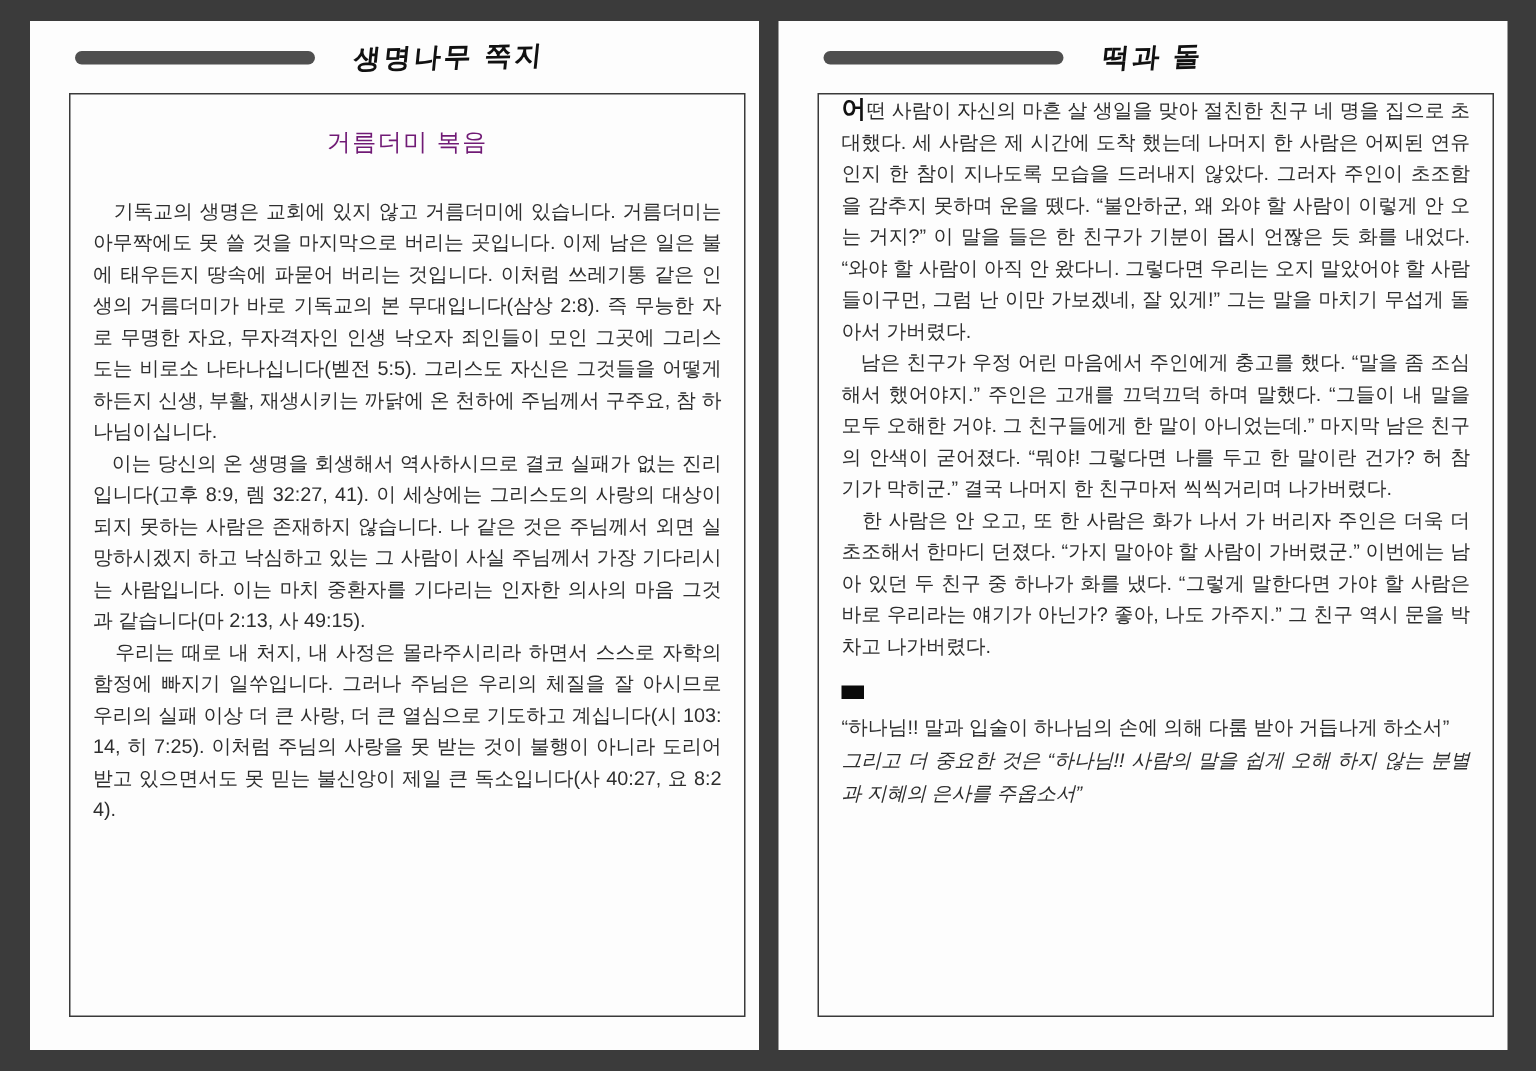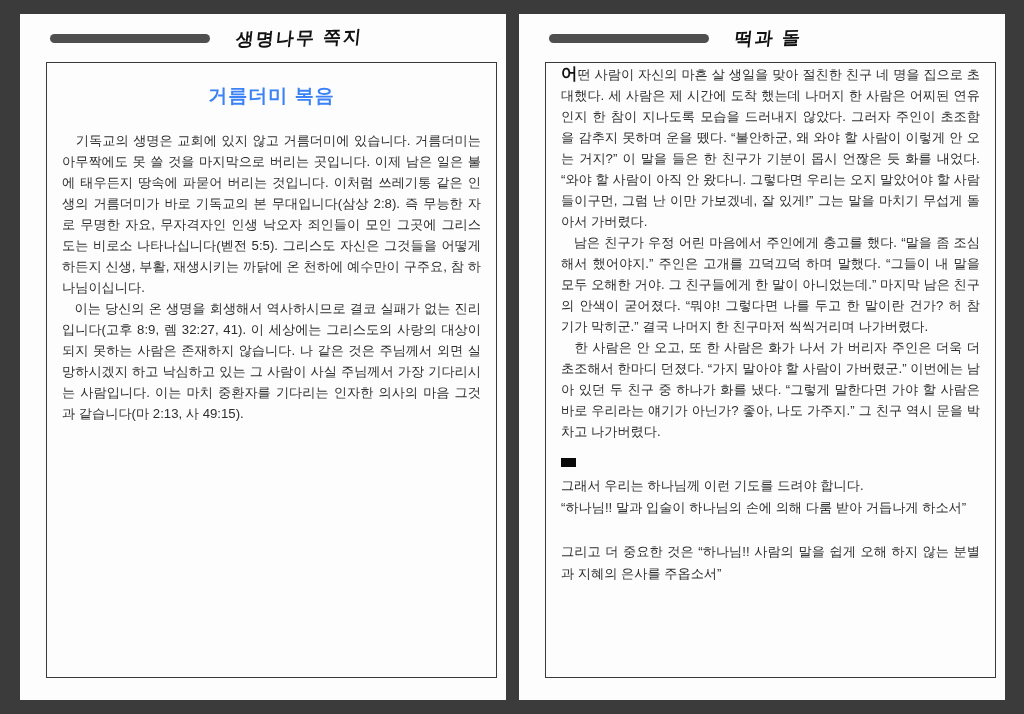--- a/index.html
+++ b/index.html
@@ -46,24 +46,24 @@
     box-sizing: border-box;
     border: 1px solid #3a3a3a;
     padding: 10px 15px 10px 15px;
     color: #2e2e2e;
     font-size: 13.2px;
     line-height: 21px;
     overflow: hidden;
   }
   .article-title {
     text-align: center;
-    font-weight: bold;
-    font-size: 19px;
+    font-weight: normal;
+    font-size: 16px;
     letter-spacing: 1px;
-    color: #3b82f6;
+    color: #701a75;
     margin: 12px 0 24px 0;
   }
   .para {
     text-align: justify;
     word-break: break-all;
     margin: 0;
   }
   .para.indent::before { content: "\00a0\00a0\00a0"; }
   .lead-char {
     font-weight: bold;
@@ -76,53 +76,53 @@
     width: 15px; height: 9px;
     background: #0a0a0a;
     margin: 16px 0 8px 0;
   }
   .prayer-line {
     margin: 0;
     line-height: 22px;
     word-break: break-all;
   }
   .closing {
-    margin-top: 22px;
     text-align: justify;
     word-break: break-all;
     line-height: 22px;
+    font-style: italic;
   }
 </style>
 </head>
 <body>
 
 <div class="spread">
 
   <div class="page">
     <div class="page-header">
       <div class="header-bar"></div>
       <div class="header-title">생명나무 쪽지</div>
     </div>
     <div class="content-box">
       <div class="article-title">거름더미 복음</div>
-      <p class="para indent">기독교의 생명은 교회에 있지 않고 거름더미에 있습니다. 거름더미는 아무짝에도 못 쓸 것을 마지막으로 버리는 곳입니다. 이제 남은 일은 불에 태우든지 땅속에 파묻어 버리는 것입니다. 이처럼 쓰레기통 같은 인생의 거름더미가 바로 기독교의 본 무대입니다(삼상 2:8). 즉 무능한 자로 무명한 자요, 무자격자인 인생 낙오자 죄인들이 모인 그곳에 그리스도는 비로소 나타나십니다(벧전 5:5). 그리스도 자신은 그것들을 어떻게 하든지 신생, 부활, 재생시키는 까닭에 온 천하에 예수만이 구주요, 참 하나님이십니다.</p>
+      <p class="para indent">기독교의 생명은 교회에 있지 않고 거름더미에 있습니다. 거름더미는 아무짝에도 못 쓸 것을 마지막으로 버리는 곳입니다. 이제 남은 일은 불에 태우든지 땅속에 파묻어 버리는 것입니다. 이처럼 쓰레기통 같은 인생의 거름더미가 바로 기독교의 본 무대입니다(삼상 2:8). 즉 무능한 자로 무명한 자요, 무자격자인 인생 낙오자 죄인들이 모인 그곳에 그리스도는 비로소 나타나십니다(벧전 5:5). 그리스도 자신은 그것들을 어떻게 하든지 신생, 부활, 재생시키는 까닭에 온 천하에 주님께서 구주요, 참 하나님이십니다.</p>
       <p class="para indent">이는 당신의 온 생명을 회생해서 역사하시므로 결코 실패가 없는 진리입니다(고후 8:9, 렘 32:27, 41). 이 세상에는 그리스도의 사랑의 대상이 되지 못하는 사람은 존재하지 않습니다. 나 같은 것은 주님께서 외면 실망하시겠지 하고 낙심하고 있는 그 사람이 사실 주님께서 가장 기다리시는 사람입니다. 이는 마치 중환자를 기다리는 인자한 의사의 마음 그것과 같습니다(마 2:13, 사 49:15).</p>
+      <p class="para indent">우리는 때로 내 처지, 내 사정은 몰라주시리라 하면서 스스로 자학의 함정에 빠지기 일쑤입니다. 그러나 주님은 우리의 체질을 잘 아시므로 우리의 실패 이상 더 큰 사랑, 더 큰 열심으로 기도하고 계십니다(시 103:14, 히 7:25). 이처럼 주님의 사랑을 못 받는 것이 불행이 아니라 도리어 받고 있으면서도 못 믿는 불신앙이 제일 큰 독소입니다(사 40:27, 요 8:24).</p>
 
     </div>
   </div>
 
   <div class="page">
     <div class="page-header">
       <div class="header-bar"></div>
       <div class="header-title">떡과 돌</div>
     </div>
     <div class="content-box right-body">
       <p class="para"><span class="lead-char">어</span><span>떤 사람이 자신의 마흔 살 생일을 맞아 절친한 친구 네 명을 집으로 초대했다. 세 사람은 제 시간에 도착 했는데 나머지 한 사람은 어찌된 연유인지 한 참이 지나도록 모습을 드러내지 않았다. 그러자 주인이 초조함을 감추지 못하며 운을 뗐다. “불안하군, 왜 와야 할 사람이 이렇게 안 오는 거지?” 이 말을 들은 한 친구가 기분이 몹시 언짢은 듯 화를 내었다. “와야 할 사람이 아직 안 왔다니. 그렇다면 우리는 오지 말았어야 할 사람들이구먼, 그럼 난 이만 가보겠네, 잘 있게!” 그는 말을 마치기 무섭게 돌아서 가버렸다.</span></p>
       <p class="para indent">남은 친구가 우정 어린 마음에서 주인에게 충고를 했다. “말을 좀 조심해서 했어야지.” 주인은 고개를 끄덕끄덕 하며 말했다. “그들이 내 말을 모두 오해한 거야. 그 친구들에게 한 말이 아니었는데.” 마지막 남은 친구의 안색이 굳어졌다. “뭐야! 그렇다면 나를 두고 한 말이란 건가? 허 참 기가 막히군.” 결국 나머지 한 친구마저 씩씩거리며 나가버렸다.</p>
       <p class="para indent">한 사람은 안 오고, 또 한 사람은 화가 나서 가 버리자 주인은 더욱 더 초조해서 한마디 던졌다. “가지 말아야 할 사람이 가버렸군.” 이번에는 남아 있던 두 친구 중 하나가 화를 냈다. “그렇게 말한다면 가야 할 사람은 바로 우리라는 얘기가 아닌가? 좋아, 나도 가주지.” 그 친구 역시 문을 박차고 나가버렸다.</p>
       <span class="square-bullet"></span>
-      <p class="prayer-line">그래서 우리는 하나님께 이런 기도를 드려야 합니다.</p>
       <p class="prayer-line">“하나님!! 말과 입술이 하나님의 손에 의해 다룸 받아 거듭나게 하소서”</p>
       <p class="prayer-line closing">그리고 더 중요한 것은 “하나님!! 사람의 말을 쉽게 오해 하지 않는 분별과 지혜의 은사를 주옵소서”</p>
     </div>
   </div>
 
 </div>
 
 </body></html>

